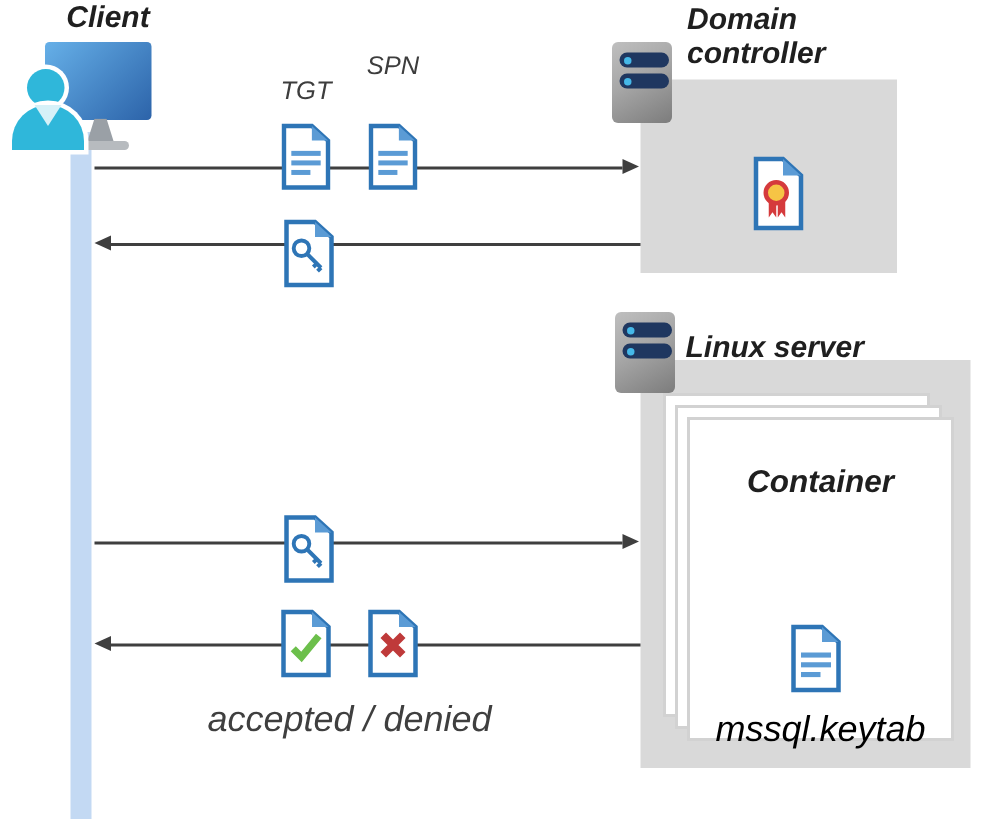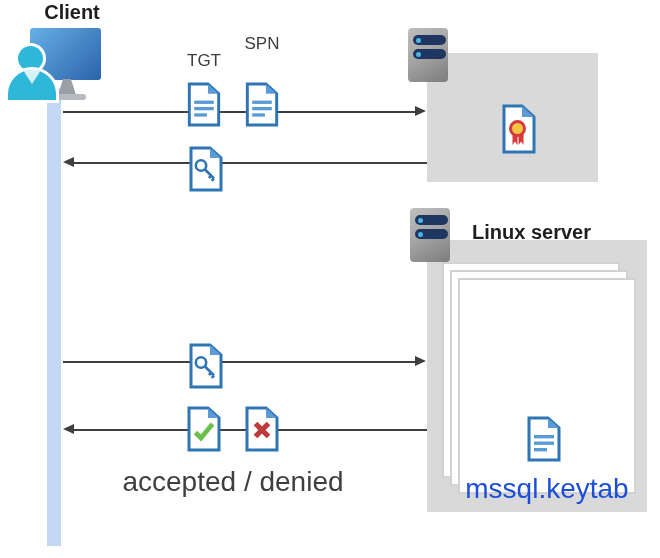--- a/index.html
+++ b/index.html
@@ -5,21 +5,21 @@
   :root{
     --doc-blue:#2e75b6; --doc-fold:#5b9bd5; --accent-green:#6cbf4b; --accent-red:#bf3a3a;
     --sql-blue:#1464b4; --sql-cyan:#2ab5d8; --box-gray:#d9d9d9; --arrow-gray:#3f3f3f;
     --lifeline-blue:#c3d9f3; --server-navy:#1f3760; --server-dot:#45b8e8;
     --monitor-blue-light:#66b0e8; --monitor-blue-dark:#2c63a9; --person-cyan:#2fb7da;
     --cert-yellow:#f6c445; --cert-red:#d53a3c;
   }
   html,body{margin:0;padding:0;background:#fff;}
   .canvas{position:relative;width:660px;height:558px;background:#fff;overflow:hidden;
           font-family:"Liberation Sans",sans-serif;color:#1a1a1a;}
-  .abs{position:absolute;}
+  .abs{position:absolute;font-style:italic;}
   .title{font-weight:700;font-size:20px;line-height:23px;color:#1f1f1f;}
   .center{text-align:center;}
   
   .lifeline{left:47px;top:88px;width:14px;height:458px;background:var(--lifeline-blue);z-index:0;}
   
   .graybox{background:var(--box-gray);z-index:0;}
   .dc-box{left:427px;top:53px;width:171px;height:129px;}
   .linux-box{left:427px;top:240px;width:220px;height:272px;}
   
   .paper{background:#fff;border:2px solid #d2d2d2;width:174px;height:212px;z-index:1;}
@@ -63,22 +63,22 @@
   .sql-icon{left:524px;top:346px;width:46px;height:58px;z-index:3;}
   .sql-body{position:absolute;left:0;top:7px;width:46px;height:46px;background:var(--sql-blue);
     border-radius:3px 3px 23px 23px/3px 3px 9px 9px;}
   .sql-rim{position:absolute;left:0;top:0;width:46px;height:15px;border-radius:50%;background:#eef8fb;}
   .sql-top{position:absolute;left:4px;top:2.5px;width:38px;height:10px;border-radius:50%;
     background:linear-gradient(90deg,var(--sql-cyan),#6fdff1);}
   .sql-text{position:absolute;left:0;top:20px;width:100%;text-align:center;color:#fff;
     font-weight:700;font-size:15px;letter-spacing:.5px;}
   
   .small-label{font-size:17px;color:#3d3d3d;}
-  .gray-label{font-size:28px;color:#3f3f3f;}
-  .file-label{font-size:28px;color:#1d4ed8;}
+  .gray-label{font-size:24px;color:#3f3f3f;}
+  .file-label{font-size:24px;color:#000000;}
 </style>
 </head>
 <body>
 
 <div class="canvas">
 
   <div class="abs lifeline"></div>
 
   <div class="abs title center" style="left:22px;top:1px;width:100px;">Client</div>
   <div class="abs client-icon">
@@ -92,42 +92,44 @@
 
   <div class="abs graybox dc-box"></div>
   <div class="abs server-icon" style="left:408px;top:28px;">
     <div class="server-bar bar1">
         <span class="dot"></span>
       </div>
     <div class="server-bar bar2">
         <span class="dot"></span>
       </div>
   </div>
+  <div class="abs title" style="left:458px;top:2px;width:112px;">Domain controller</div>
   <svg class="doc" style="left:500px;top:104px;" width="38" height="50" viewBox="0 0 38 50">
     <path class="doc-page" d="M4,2 H22 L34,13 V48 H4 Z"></path>
     <path class="doc-fold" d="M22,2 V13 H34 Z"></path>
     <polygon class="ribbon" points="12.5,27 17.5,27 17.5,41 15,37.5 12.5,41"></polygon>
     <polygon class="ribbon" points="18.5,27 23.5,27 23.5,41 21,37.5 18.5,41"></polygon>
     <circle class="rosette" cx="17.5" cy="24.5" r="7"></circle>
   </svg>
 
   <div class="abs graybox linux-box"></div>
   <div class="abs server-icon" style="left:410px;top:208px;">
     <div class="server-bar bar1">
         <span class="dot"></span>
       </div>
     <div class="server-bar bar2">
         <span class="dot"></span>
       </div>
   </div>
-  <div class="abs title" style="left:472px;top:221px;width:180px;">Linux server</div>
+  <div class="abs title" style="left:457px;top:221px;width:180px;">Linux server</div>
 
   <div class="abs paper" style="left:442px;top:262px;"></div>
   <div class="abs paper" style="left:450px;top:270px;"></div>
   <div class="abs paper" style="left:458px;top:278px;"></div>
+  <div class="abs title center" style="left:458px;top:310px;width:178px;font-size:21px;z-index:3;">Container</div>
 
 
   <svg class="doc" style="left:525px;top:415px;" width="38" height="48" viewBox="0 0 38 46">
     <path class="doc-page" d="M4,2 H23 L34,12 V44 H4 Z"></path>
     <path class="doc-fold" d="M23,2 V12 H34 Z"></path>
     <rect class="doc-line" x="9" y="19" width="20" height="3.4"></rect>
     <rect class="doc-line" x="9" y="25.5" width="20" height="3.4"></rect>
     <rect class="doc-line" x="9" y="32" width="13" height="3.4"></rect>
   </svg>
   <div class="abs file-label center" style="left:458px;top:473px;width:178px;z-index:3;">mssql.keytab</div>

